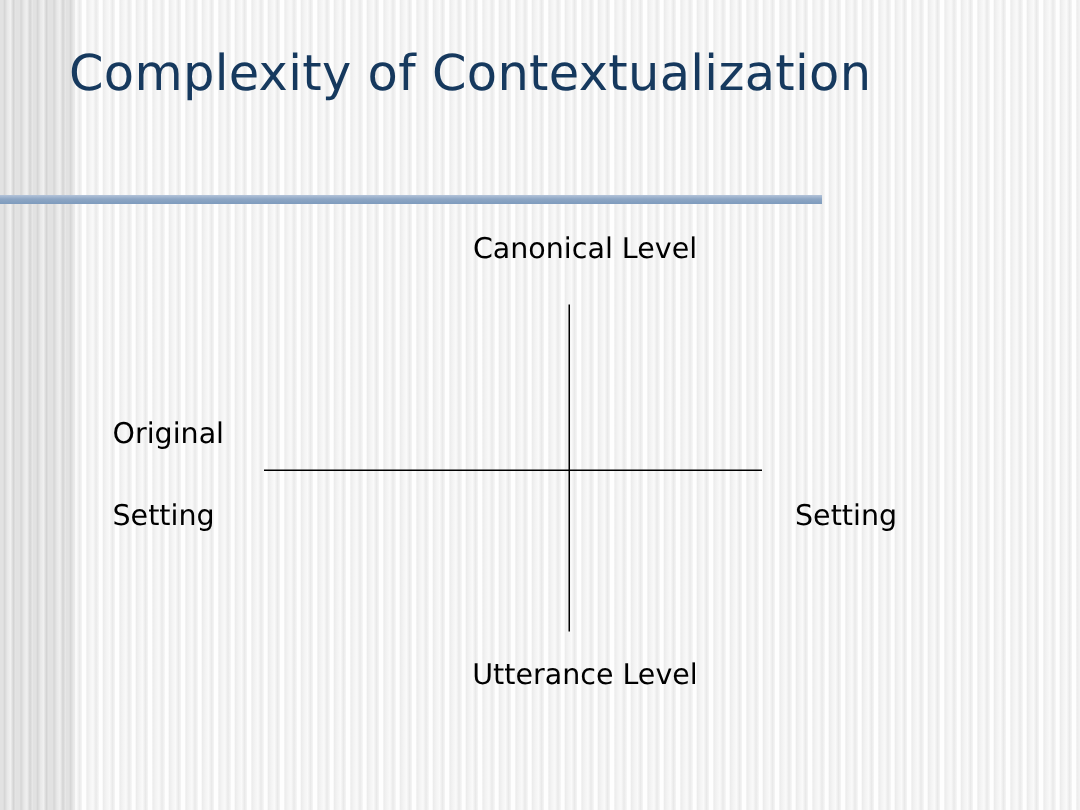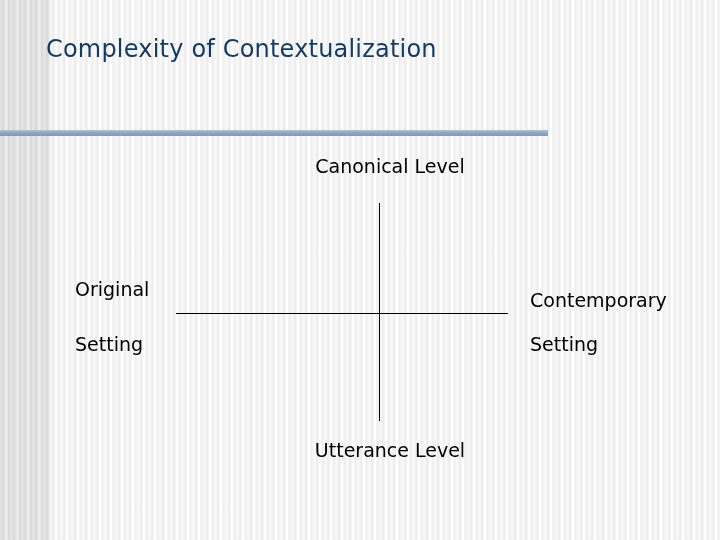--- a/index.html
+++ b/index.html
@@ -52,21 +52,21 @@
         rgba(212,212,212,1) 9px,
         rgba(235,235,235,1) 11px
       );
   }
 
   .slide-title {
     position: absolute;
     left: 46px;
     top: 26px;
     width: 640px;
-    font-size: 24px;
+    font-size: 33px;
     line-height: 46px;
     letter-spacing: 0.2px;
     color: #16395e;
     white-space: nowrap;
   }
 
   .title-rule {
     position: absolute;
     left: 0;
     top: 130px;
@@ -137,21 +137,20 @@
   <div class="slide-title">Complexity of Contextualization</div>
 
   <div class="title-rule"></div>
 
   <div class="label label-canonical">Canonical Level</div>
 
   <div class="label label-left label-left-1">Original</div>
 
   <div class="label label-left label-left-2">Setting</div>
 
-  <div class="label label-right label-right-1">Contemporary</div>
 
   <div class="label label-right label-right-2">Setting</div>
 
   <div class="axis-v"></div>
   <div class="axis-h"></div>
 
   <div class="label label-utterance">Utterance Level</div>
 
 </div>
 

